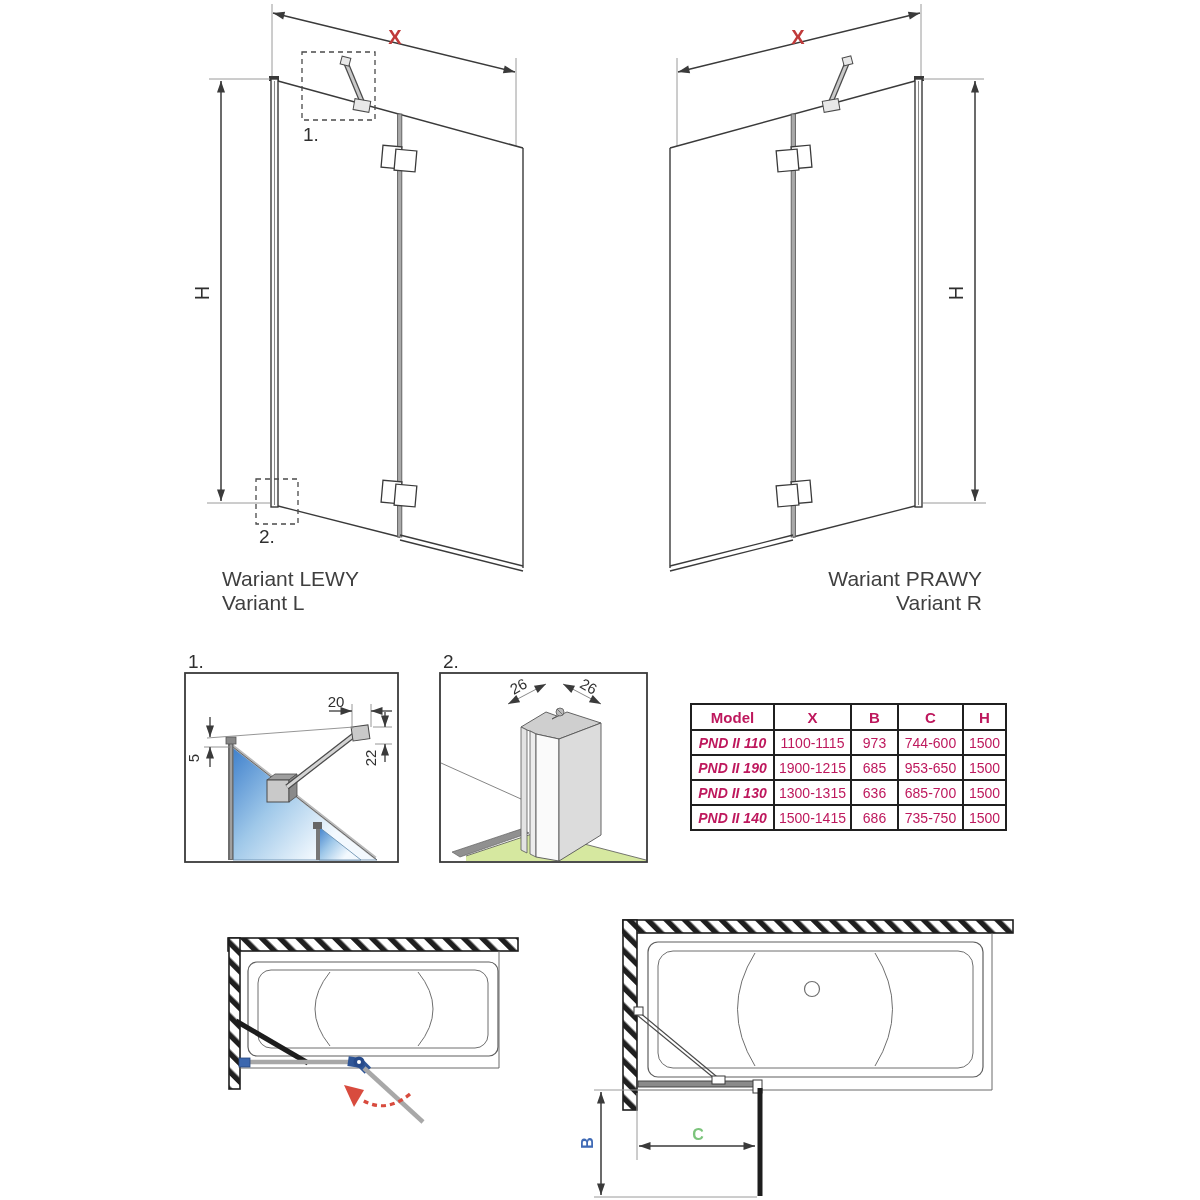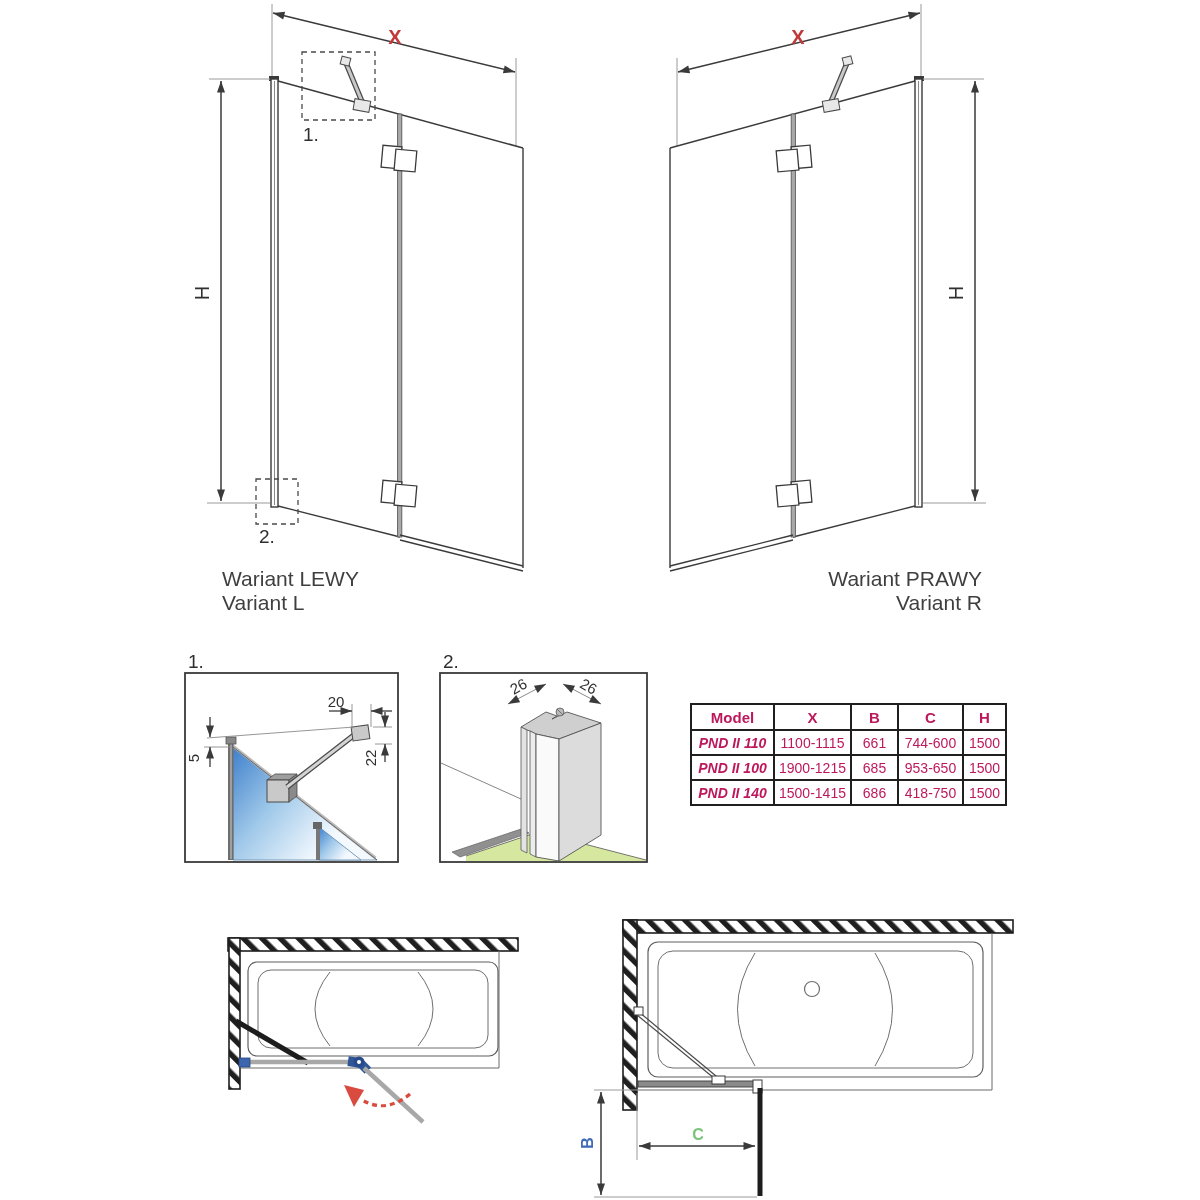--- a/index.html
+++ b/index.html
@@ -283,33 +283,40 @@
       <th class="hx">X</th>
       <th class="hb">B</th>
       <th class="hc">C</th>
       <th class="hh">H</th>
     </tr>
   </thead>
   <tbody>
     <tr>
       <td class="model">PND II 110</td>
       <td>1100-1115</td>
-      <td>661</td>
+      <td>973</td>
       <td>744-600</td>
       <td>1500</td>
     </tr>
     <tr>
-      <td class="model">PND II 100</td>
+      <td class="model">PND II 190</td>
       <td>1900-1215</td>
       <td>685</td>
       <td>953-650</td>
       <td>1500</td>
     </tr>
     <tr>
+      <td class="model">PND II 130</td>
+      <td>1300-1315</td>
+      <td>636</td>
+      <td>685-700</td>
+      <td>1500</td>
+    </tr>
+    <tr>
       <td class="model">PND II 140</td>
       <td>1500-1415</td>
       <td>686</td>
-      <td>418-750</td>
+      <td>735-750</td>
       <td>1500</td>
     </tr>
   </tbody>
 </table>
 </div>
 
 </body></html>

